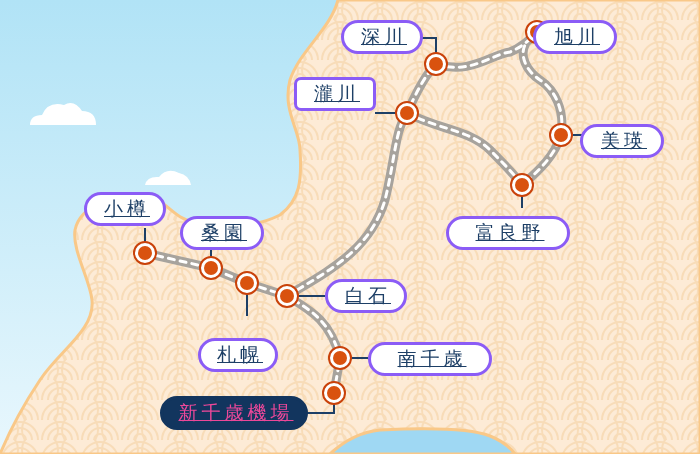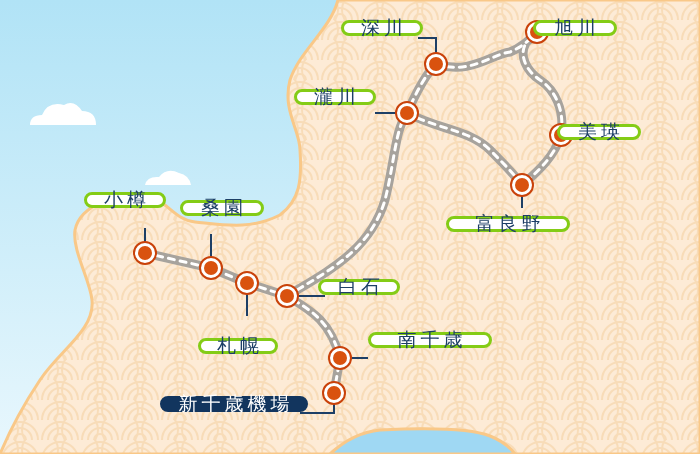--- a/index.html
+++ b/index.html
@@ -1,25 +1,25 @@
 <!DOCTYPE html>
 <html><head>
 <meta charset="utf-8">
 <style>
   html, body { margin:0; padding:0; }
   body { width:700px; height:454px; overflow:hidden; position:relative; font-family:"DejaVu Sans", sans-serif; }
   #map { position:absolute; left:0; top:0; width:700px; height:454px; }
   .label {
-    position:absolute; height:16px; box-sizing:border-box;
-    border:3px solid #84cc16; border-radius:18px; background:#fff;
+    position:absolute; height:34px; box-sizing:border-box;
+    border:3px solid #8b5cf6; border-radius:18px; background:#fff;
     color:#1d3f66; font-size:19px; letter-spacing:4px;
     display:flex; align-items:center; justify-content:center;
-    padding-left:4px; white-space:nowrap; cursor:pointer;
+    padding-left:4px; white-space:nowrap; cursor:pointer;text-decoration:underline;
   }
-  .label.dark { background:#12355e; color:#ffffff; border-color:#12355e; }
+  .label.dark { background:#12355e; color:#ec4899; border-color:#12355e; }
 </style>
 </head>
 <body>
 
 <svg id="map" viewBox="0 0 700 454" xmlns="http://www.w3.org/2000/svg">
   <defs>
     <linearGradient id="seaGrad" x1="0" y1="0" x2="0" y2="1">
       <stop offset="0" stop-color="#b1e3f6"></stop>
       <stop offset="1" stop-color="#e8f7fd"></stop>
     </linearGradient>
@@ -118,22 +118,22 @@
         <circle cx="561" cy="135" r="7" fill="#d9520f"></circle>
       </g>
     <g>
         <circle cx="522" cy="185" r="11" fill="#fff" stroke="#c9420a" stroke-width="2"></circle>
         <circle cx="522" cy="185" r="7" fill="#d9520f"></circle>
       </g>
   </g>
 </svg>
 
 <div class="label" style="left:84px;top:192px;width:82px;">小樽</div>
-<div class="label" style="left:180px;top:200px;width:84px;">桑園</div>
+<div class="label" style="left:180px;top:216px;width:84px;">桑園</div>
 <div class="label" style="left:198px;top:338px;width:80px;">札幌</div>
-<div class="label" style="left:318px;top:279px;width:82px;">白石</div>
-<div class="label" style="left:368px;top:332px;width:124px;">南千歳</div>
+<div class="label" style="left:325px;top:279px;width:82px;">白石</div>
+<div class="label" style="left:368px;top:342px;width:124px;">南千歳</div>
 <div class="label dark" style="left:160px;top:396px;width:148px;">新千歳機場</div>
-<div class="label" style="left:294px;top:89px;width:82px;">瀧川</div>
+<div class="label" style="left:294px;top:77px;width:82px;border-radius:7px;">瀧川</div>
 <div class="label" style="left:341px;top:20px;width:82px;">深川</div>
 <div class="label" style="left:533px;top:20px;width:84px;">旭川</div>
-<div class="label" style="left:557px;top:124px;width:84px;">美瑛</div>
+<div class="label" style="left:580px;top:124px;width:84px;">美瑛</div>
 <div class="label" style="left:446px;top:216px;width:124px;">富良野</div>
 
 </body></html>

